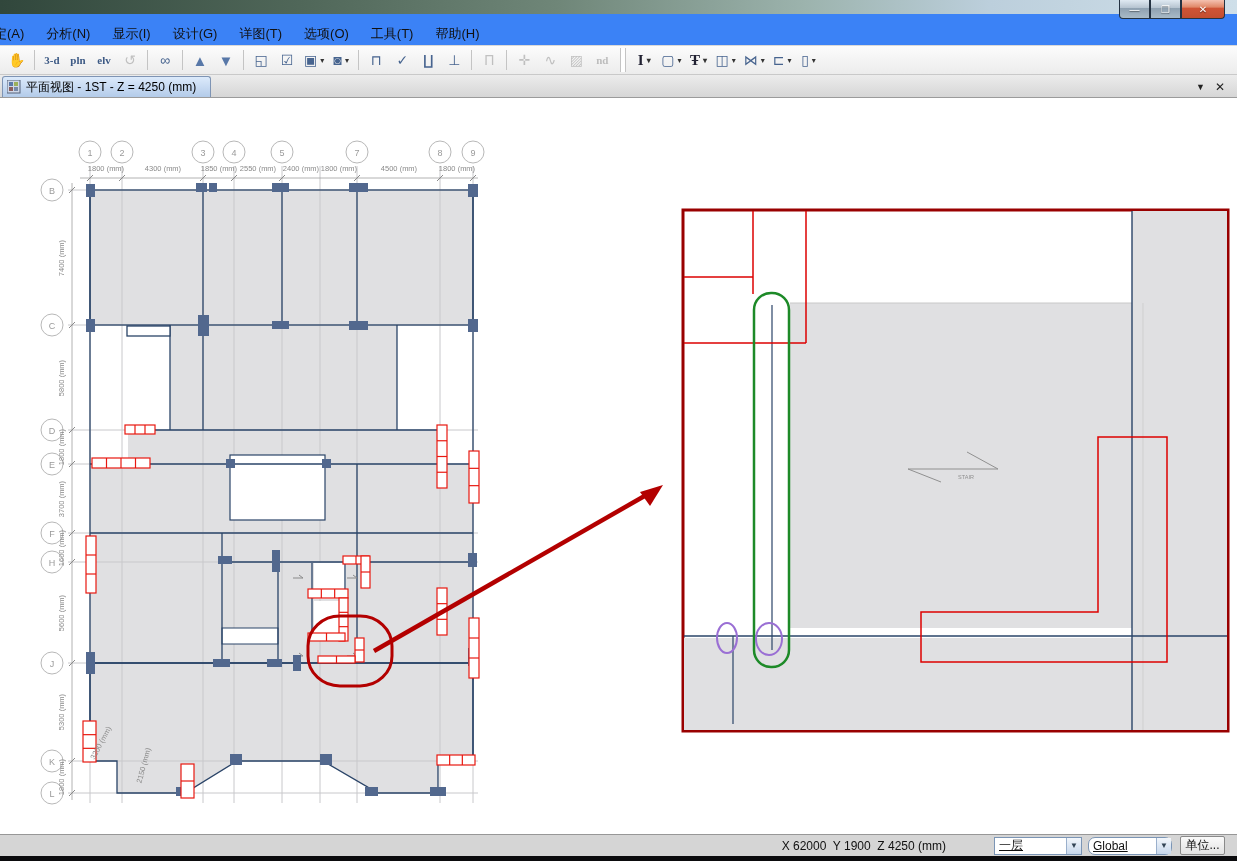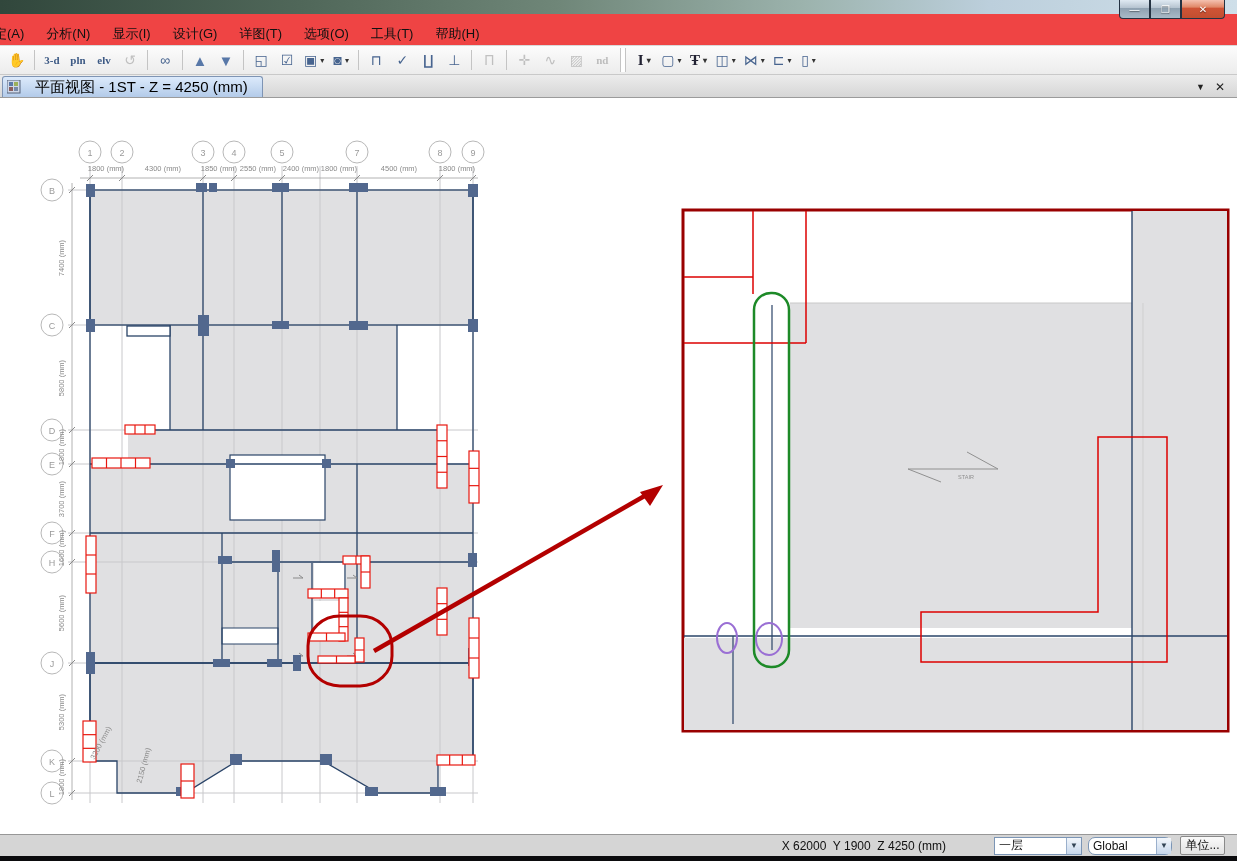--- a/index.html
+++ b/index.html
@@ -14,21 +14,21 @@
   .win-controls { position:absolute; top:0; right:12px; display:flex; z-index:50; }
   .wbtn { width:31px; height:19px; border:1px solid #243242; border-top:none; display:flex; align-items:center; justify-content:center;
     font-size:10px; color:#fff; text-shadow:0 1px 1px rgba(0,0,0,.5);
     background:linear-gradient(#dfe9f2 0%,#b4c2cf 45%,#8援798aa8 46%,#93a5b5 100%); }
   .wbtn { background:linear-gradient(#dfe9f2 0%,#b4c2cf 45%,#8fa1b1 46%,#a9bac7 100%); }
   .wbtn.first { border-radius:0 0 0 4px; }
   .wbtn.close { width:44px; border-radius:0 0 4px 0;
     background:linear-gradient(#f4c1b0 0%,#e08767 40%,#cf5436 45%,#c24e30 100%); }
 
   
-  .menubar { position:absolute; top:14px; left:0; width:100%; height:32px; background:#ef4444;
+  .menubar { position:absolute; top:14px; left:0; width:100%; height:32px; background:#3b82f6;
     border-bottom:1px solid #d9d9d9; display:flex; align-items:center; padding-top:8px; }
   .menu-item { padding:3px 11px; font-size:13px; color:#111; cursor:default; white-space:nowrap; }
   .menu-item:first-child { margin-left:-17px; }
 
   
   .toolbar { position:absolute; top:46px; left:0; width:100%; height:29px;
     background:linear-gradient(#fcfcfc,#ececec); border-bottom:1px solid #c9c9c9;
     display:flex; align-items:center; padding:0 4px; }
   .tbtn { min-width:24px; height:22px; margin:0 1px; display:flex; align-items:center; justify-content:center;
     font-size:14px; color:#47648f; border:1px solid transparent; border-radius:2px; padding:0 2px; }
@@ -37,38 +37,38 @@
   .tbtn.serif { font-family:"Liberation Serif",serif; font-weight:bold; font-size:15px; color:#223; }
   .tbtn.accent { color:#5878a8; font-size:15px; }
   .tbtn.disabled { opacity:.35; filter:grayscale(1); }
   .tsep { width:1px; height:20px; background:#c4c4c4; margin:0 4px; }
   .tsep2 { width:6px; height:24px; background:linear-gradient(90deg,#c4c4c4 0 1px,#fff 1px 5px,#c4c4c4 5px 6px); margin:0 5px; }
   .dd { font-size:8px; color:#333; margin-left:3px; }
 
   
   .tabbar { position:absolute; top:75px; left:0; width:100%; height:23px;
     background:linear-gradient(#ececec,#d6d6d6); border-bottom:1px solid #9b9b9b; display:flex; align-items:flex-end; }
-  .tab { height:21px; margin-left:2px; display:flex; align-items:center; gap:14px; padding:0 14px 0 4px;
+  .tab { height:21px; margin-left:2px; display:flex; align-items:center; gap:5px; padding:0 14px 0 4px;
     background:linear-gradient(#dceafb,#b3cbe9); border:1px solid #7e94b4; border-bottom:none; border-radius:3px 3px 0 0;
-    font-size:15px; color:#000; }
+    font-size:12px; color:#000; }
   .tab-icon { width:14px; height:14px; display:inline-block; }
   .tabbar-controls { margin-left:auto; display:flex; align-items:center; gap:10px; padding:0 12px 4px 0; }
   .tabbar-controls .tc { font-size:12px; color:#222; line-height:1; }
 
   
   .canvas { position:absolute; top:98px; left:0; width:1237px; height:736px; background:#fff; }
   svg text { font-family:"Liberation Sans",sans-serif; }
 
   
   .statusbar { position:absolute; top:834px; left:0; width:100%; height:22px; background:#d5d5d5;
     border-top:1px solid #979797; display:flex; align-items:center; padding:0 12px; font-size:12px; color:#111; }
   .sb-spacer { flex:1; }
   .sb-coords { margin-right:48px; white-space:pre; }
   .combo { width:88px; height:18px; background:#fff; border:1px solid #7b95b5; display:flex; align-items:center; margin-right:6px; }
-  .combo .val { flex:1; padding:0 4px; font-size:12px; overflow:hidden; white-space:nowrap; }
+  .combo .val { flex:1; padding:0 4px; font-size:12px; overflow:hidden; white-space:nowrap;text-decoration:underline; }
   .combo .arrow { width:15px; height:100%; background:linear-gradient(#f2f6fb,#c8d8ec); border-left:1px solid #9ab0cc;
     display:flex; align-items:center; justify-content:center; font-size:8px; color:#345; }
   .units-btn { width:45px; height:19px; background:linear-gradient(#fafafa,#e2e2e2); border:1px solid #8a8a8a;
     border-radius:2px; font-size:12px; display:flex; align-items:center; justify-content:center; margin-left:2px; }
 
   .taskbar { position:absolute; top:856px; left:0; width:100%; height:5px; background:#0b0b0d; }
 </style>
 </head>
 <body>
 

